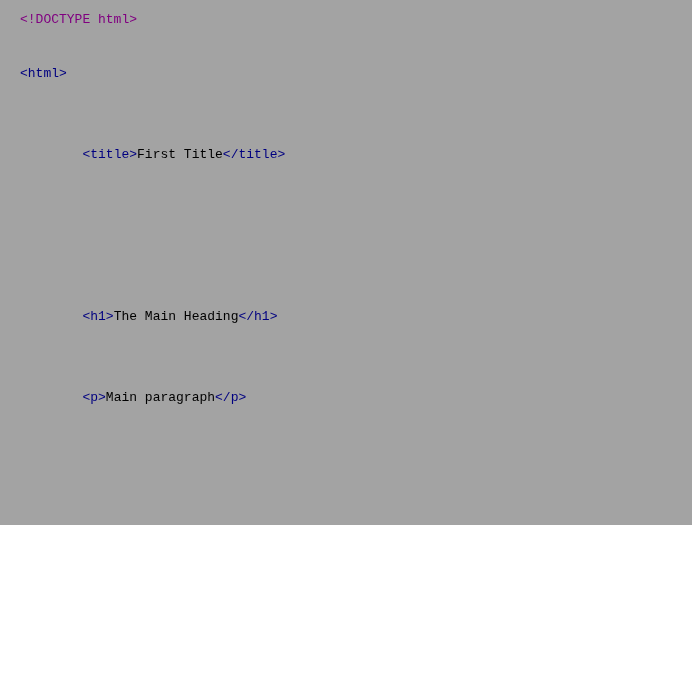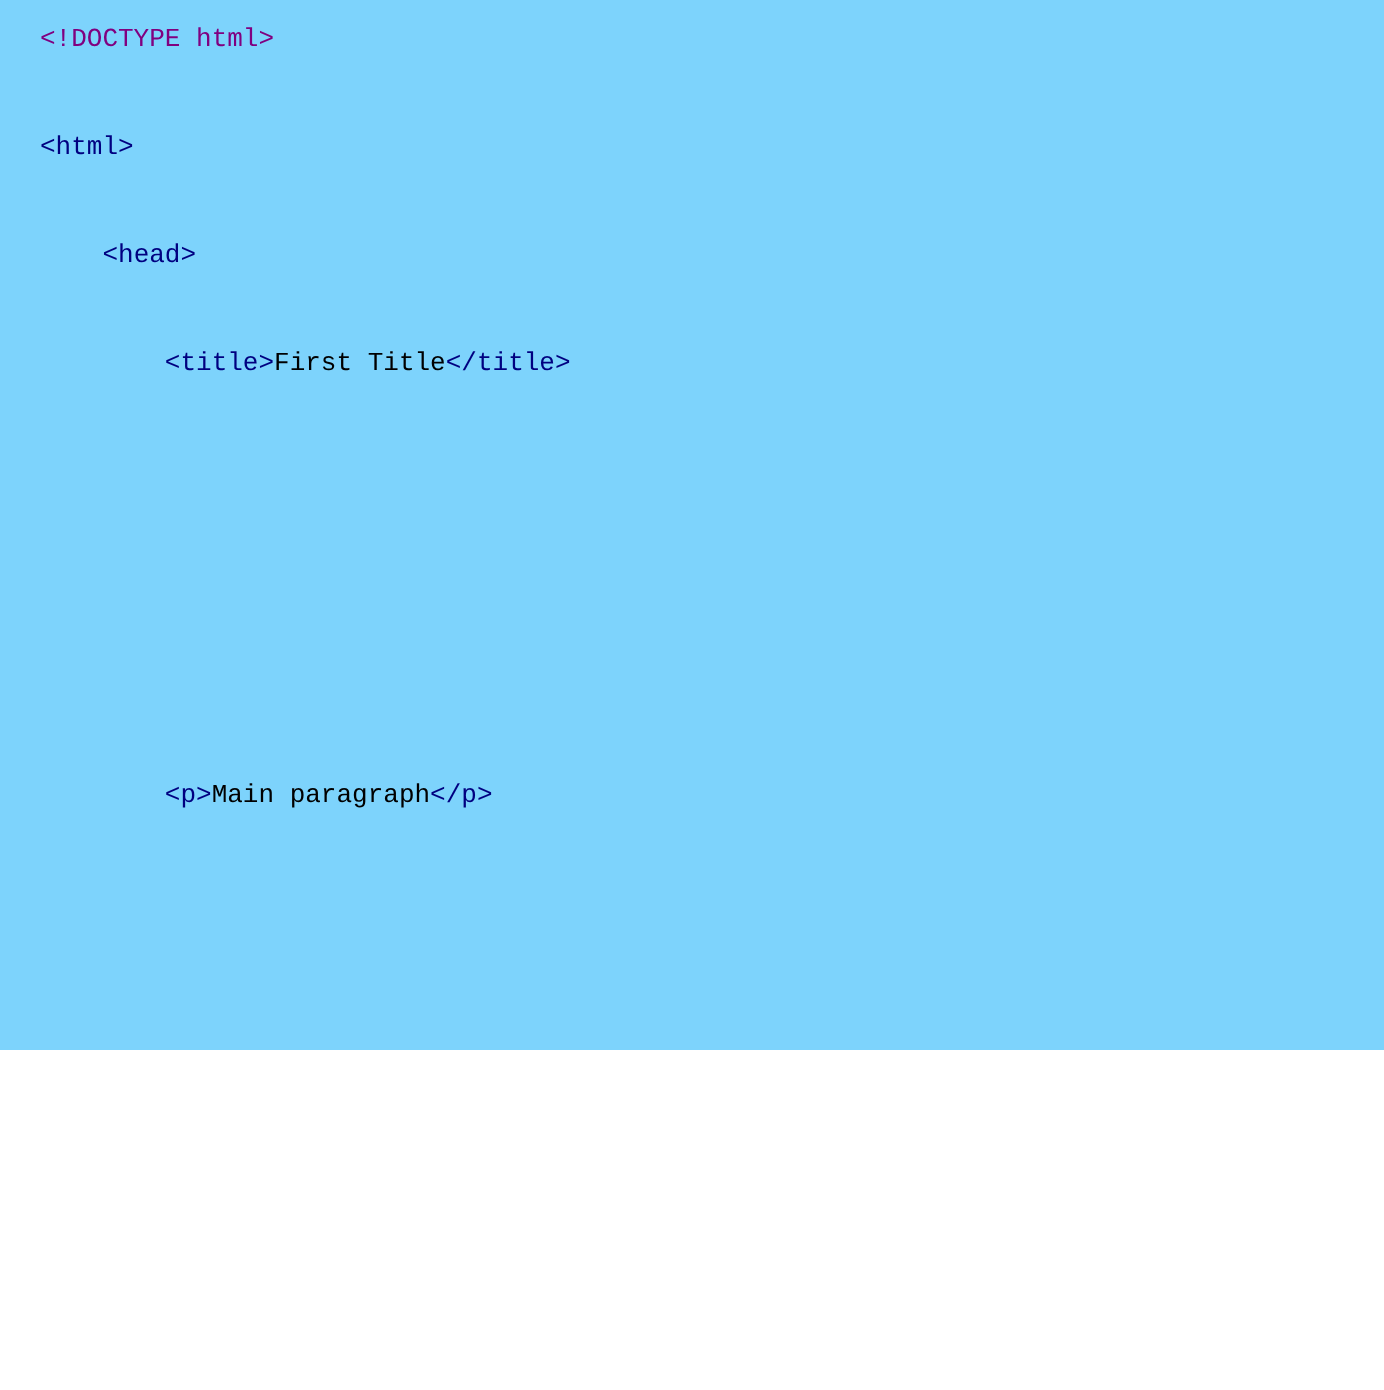--- a/index.html
+++ b/index.html
@@ -5,21 +5,21 @@
   body {
     margin: 0;
     padding: 0;
     background: #ffffff;
     font-family: Consolas, "Courier New", monospace;
     font-size: 13px;
   }
   .code-block {
     width: 692px;
     box-sizing: border-box;
-    background: #7dd3fc;
+    background: #a3a3a3;
     padding: 6px 0 6px 0;
   }
   .line {
     white-space: pre;
     line-height: 27px;
     height: 27px;
     padding-left: 20px;
     color: #000000;
   }
   .doctype { color: #800080; }
@@ -28,28 +28,28 @@
 </style>
 </head>
 <body>
 
 <div class="code-block">
 
 <div class="line"><span class="doctype">&lt;!DOCTYPE html&gt;</span></div>
 <div class="line"> </div>
 <div class="line"><span class="tag">&lt;html&gt;</span></div>
 <div class="line"> </div>
-<div class="line"><span>    </span><span class="tag">&lt;head&gt;</span></div>
 <div class="line"> </div>
 <div class="line"><span>        </span><span class="tag">&lt;title&gt;</span><span class="txt">First Title</span><span class="tag">&lt;/title&gt;</span></div>
 <div class="line"> </div>
 <div class="line"> </div>
 <div class="line"> </div>
 <div class="line"> </div>
 <div class="line"> </div>
+<div class="line"><span>        </span><span class="tag">&lt;h1&gt;</span><span class="txt">The Main Heading</span><span class="tag">&lt;/h1&gt;</span></div>
 <div class="line"> </div>
 <div class="line"> </div>
 <div class="line"><span>        </span><span class="tag">&lt;p&gt;</span><span class="txt">Main paragraph</span><span class="tag">&lt;/p&gt;</span></div>
 <div class="line"> </div>
 <div class="line"> </div>
 <div class="line"> </div>
 <div class="line"> </div>
 
 </div>
 

